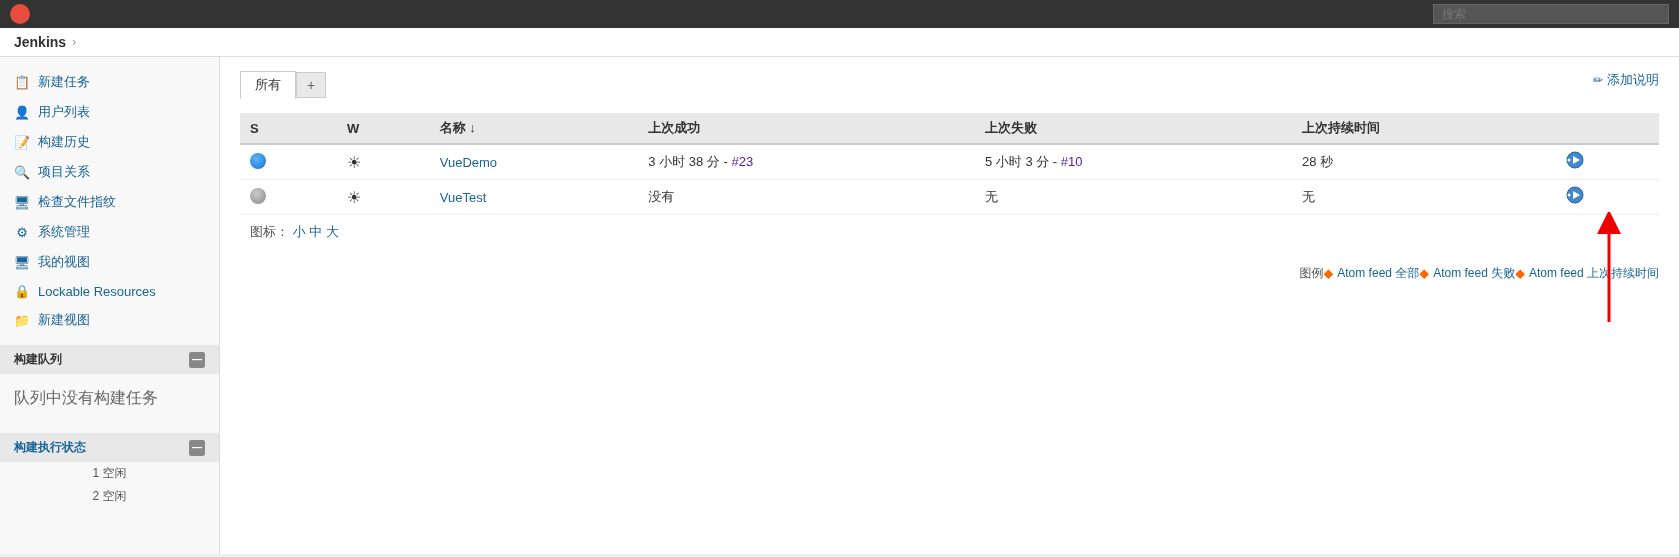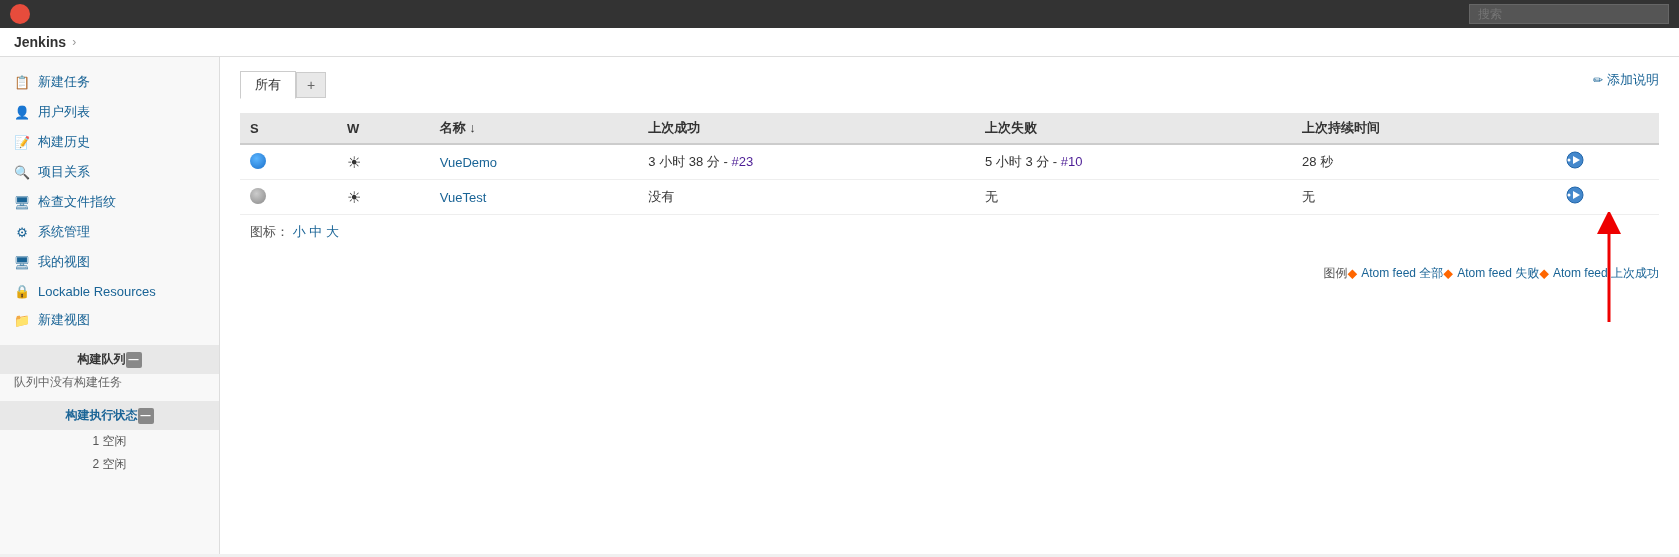--- a/index.html
+++ b/index.html
@@ -19,21 +19,21 @@
       border-radius: 50%;
       margin-right: 6px;
     }
     .top-bar-search {
       margin-left: auto;
       background: #555;
       border: 1px solid #666;
       color: #ccc;
       padding: 2px 8px;
       font-size: 12px;
-      width: 200px;
+      width: 236px;
       height: 20px;
     }
 
     
     .header {
       background: #fff;
       border-bottom: 1px solid #ddd;
       padding: 6px 14px;
       display: flex;
       align-items: center;
@@ -80,26 +80,26 @@
       display: flex; align-items: center; justify-content: center;
     }
     .sidebar-section {
       background: #e8e8e8;
       padding: 6px 14px;
       font-size: 12px;
       font-weight: bold;
       color: #333;
       display: flex;
       align-items: center;
-      justify-content: center;
+      justify-content: space-between;
       margin-top: 10px;
     }
     .sidebar-section-content {
-      padding: 0 14px;
-      font-size: 12px;
+      padding: 14px 14px;
+      font-size: 16px;
       color: #666;
     }
     .sidebar-executor { padding: 3px 14px; font-size: 12px; color: #555; text-align: center; }
     .minus-btn {
       width: 16px; height: 16px;
       background: #888;
       color: white;
       display: flex; align-items: center; justify-content: center;
       font-size: 10px;
       cursor: pointer;
@@ -418,21 +418,21 @@
       <a class="feed-link">
         <span class="feed-icon">⬥</span>
         <span>Atom feed 全部</span>
       </a>
       <a class="feed-link">
         <span class="feed-icon">⬥</span>
         <span>Atom feed 失败</span>
       </a>
       <a class="feed-link">
         <span class="feed-icon">⬥</span>
-        <span>Atom feed 上次成功</span>
+        <span>Atom feed 上次持续时间</span>
       </a>
     </div>
 
     <div class="red-arrow">
       <svg width="60" height="120" viewBox="0 0 60 120">
         <defs>
           <marker id="arrowhead" markerWidth="8" markerHeight="8" refX="4" refY="4" orient="auto">
             <polygon points="0 0, 8 4, 0 8" fill="#e00"></polygon>
           </marker>
         </defs>

